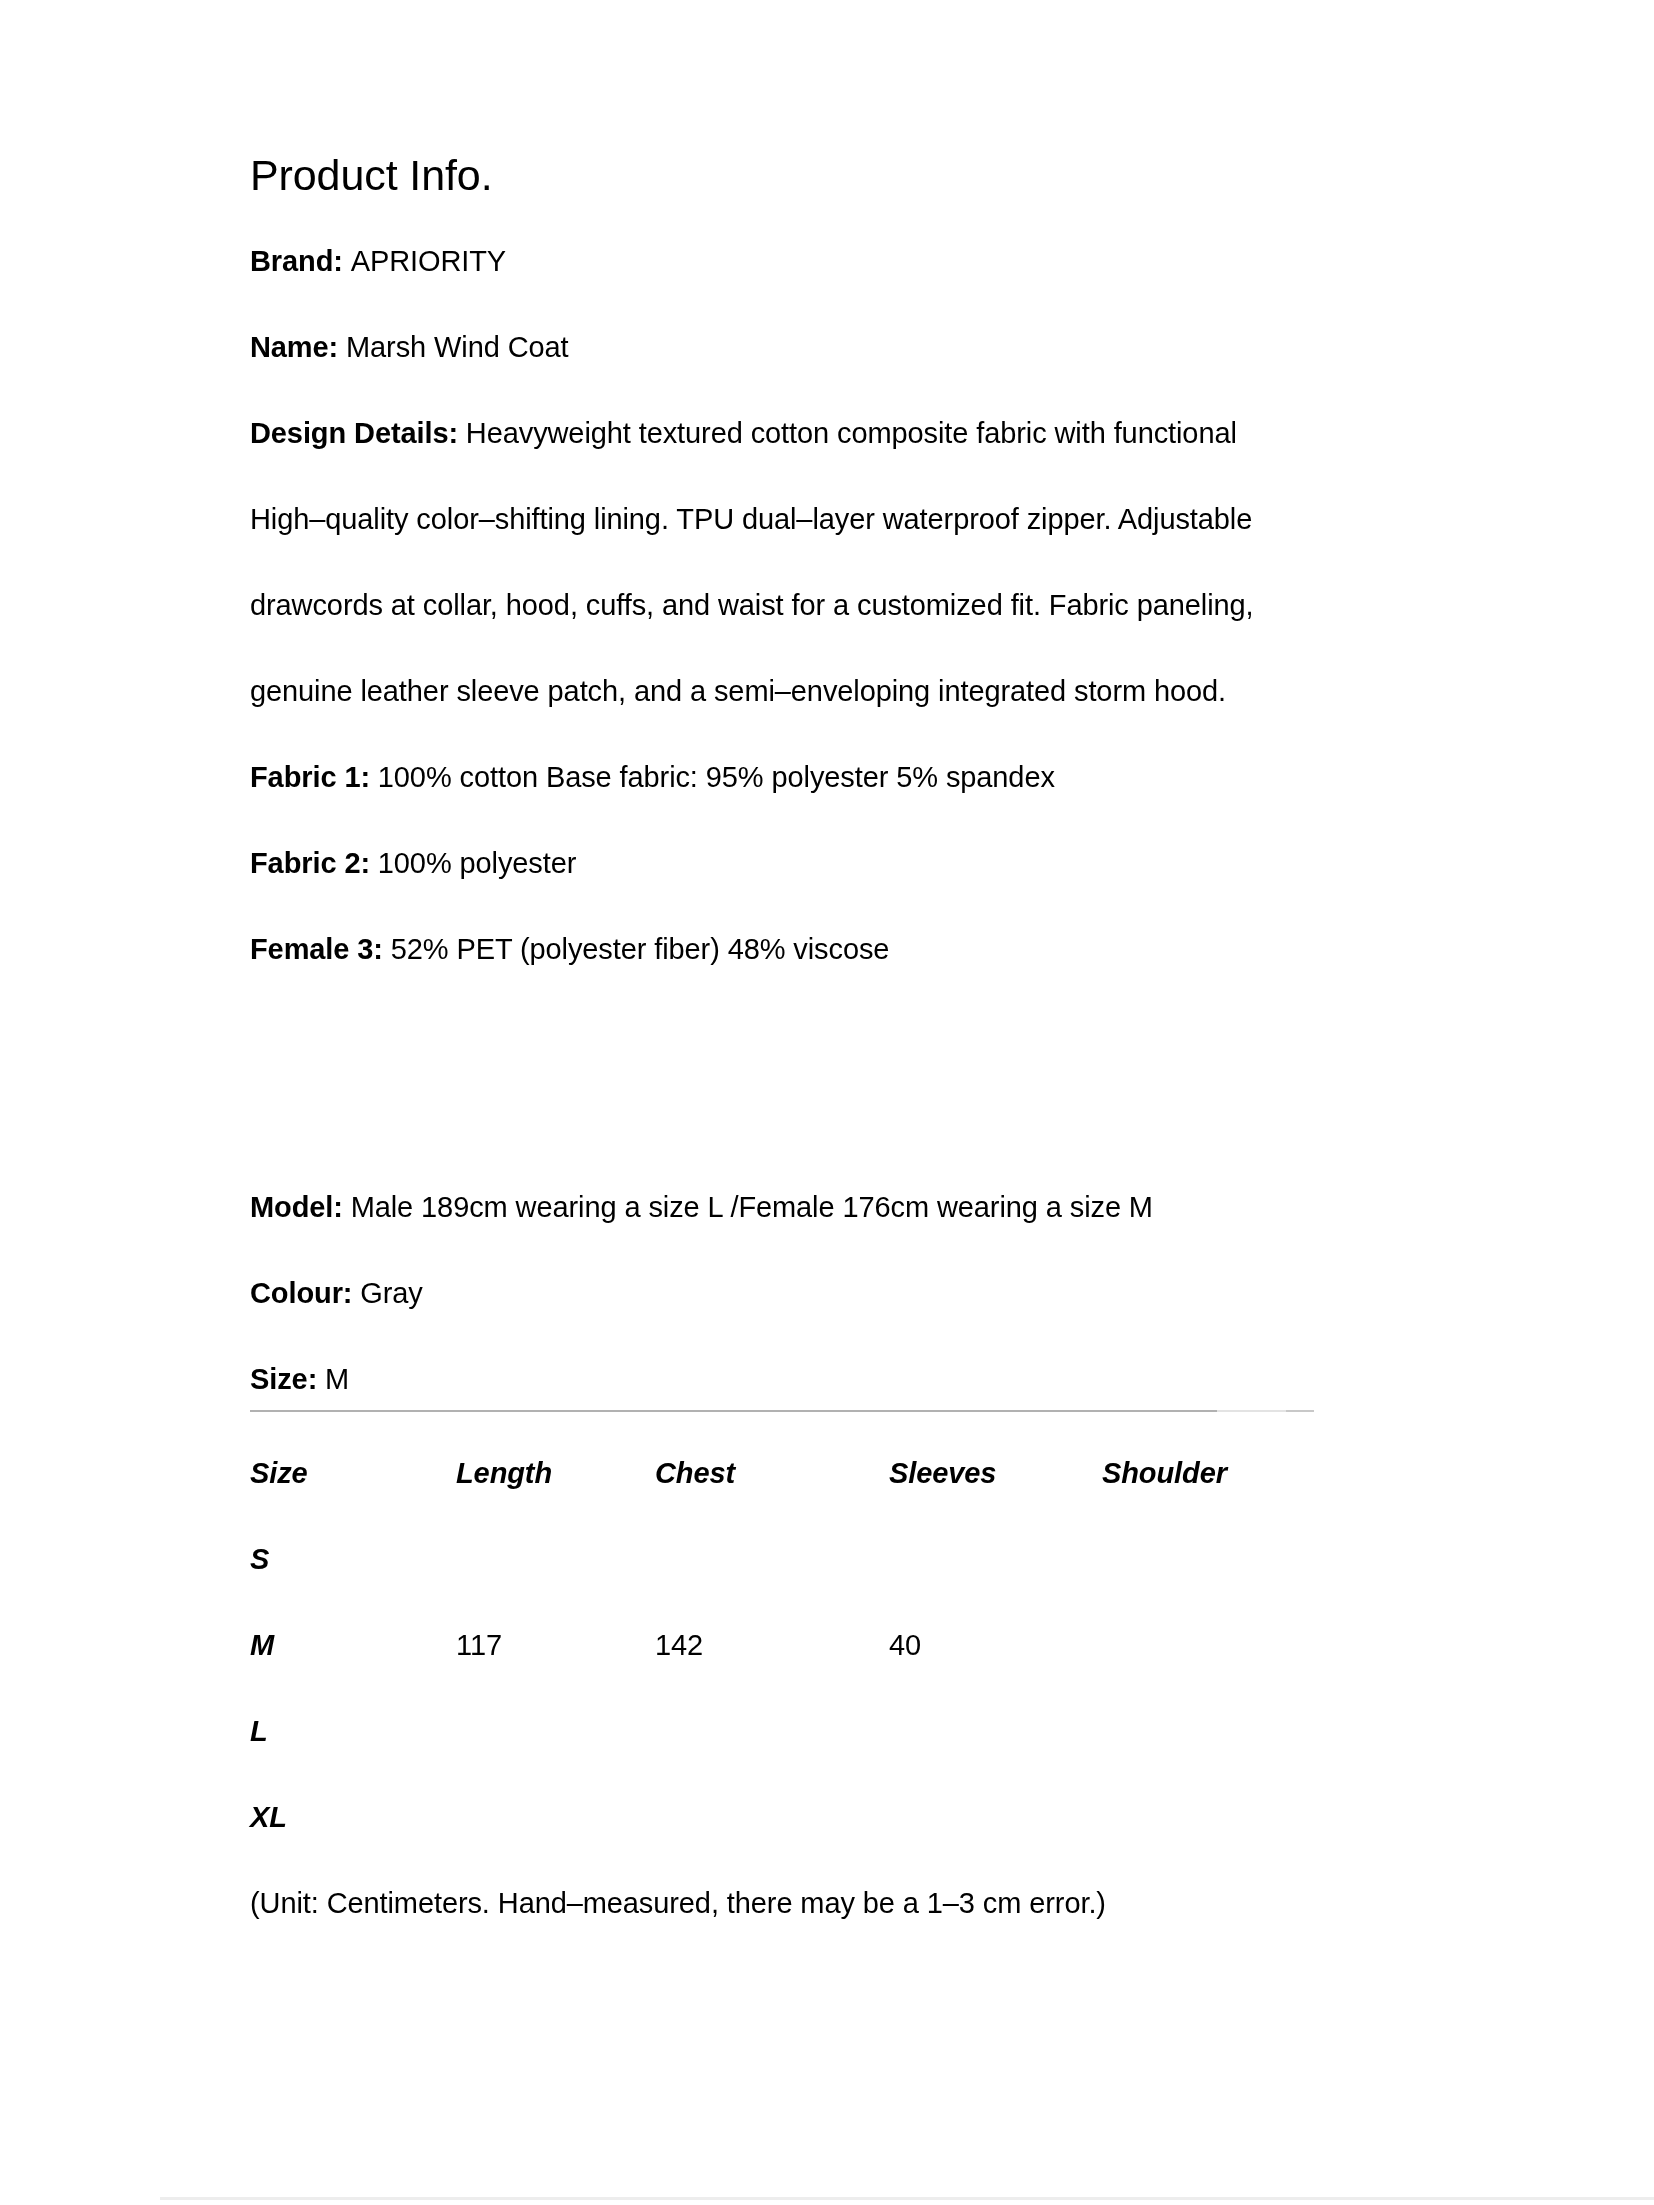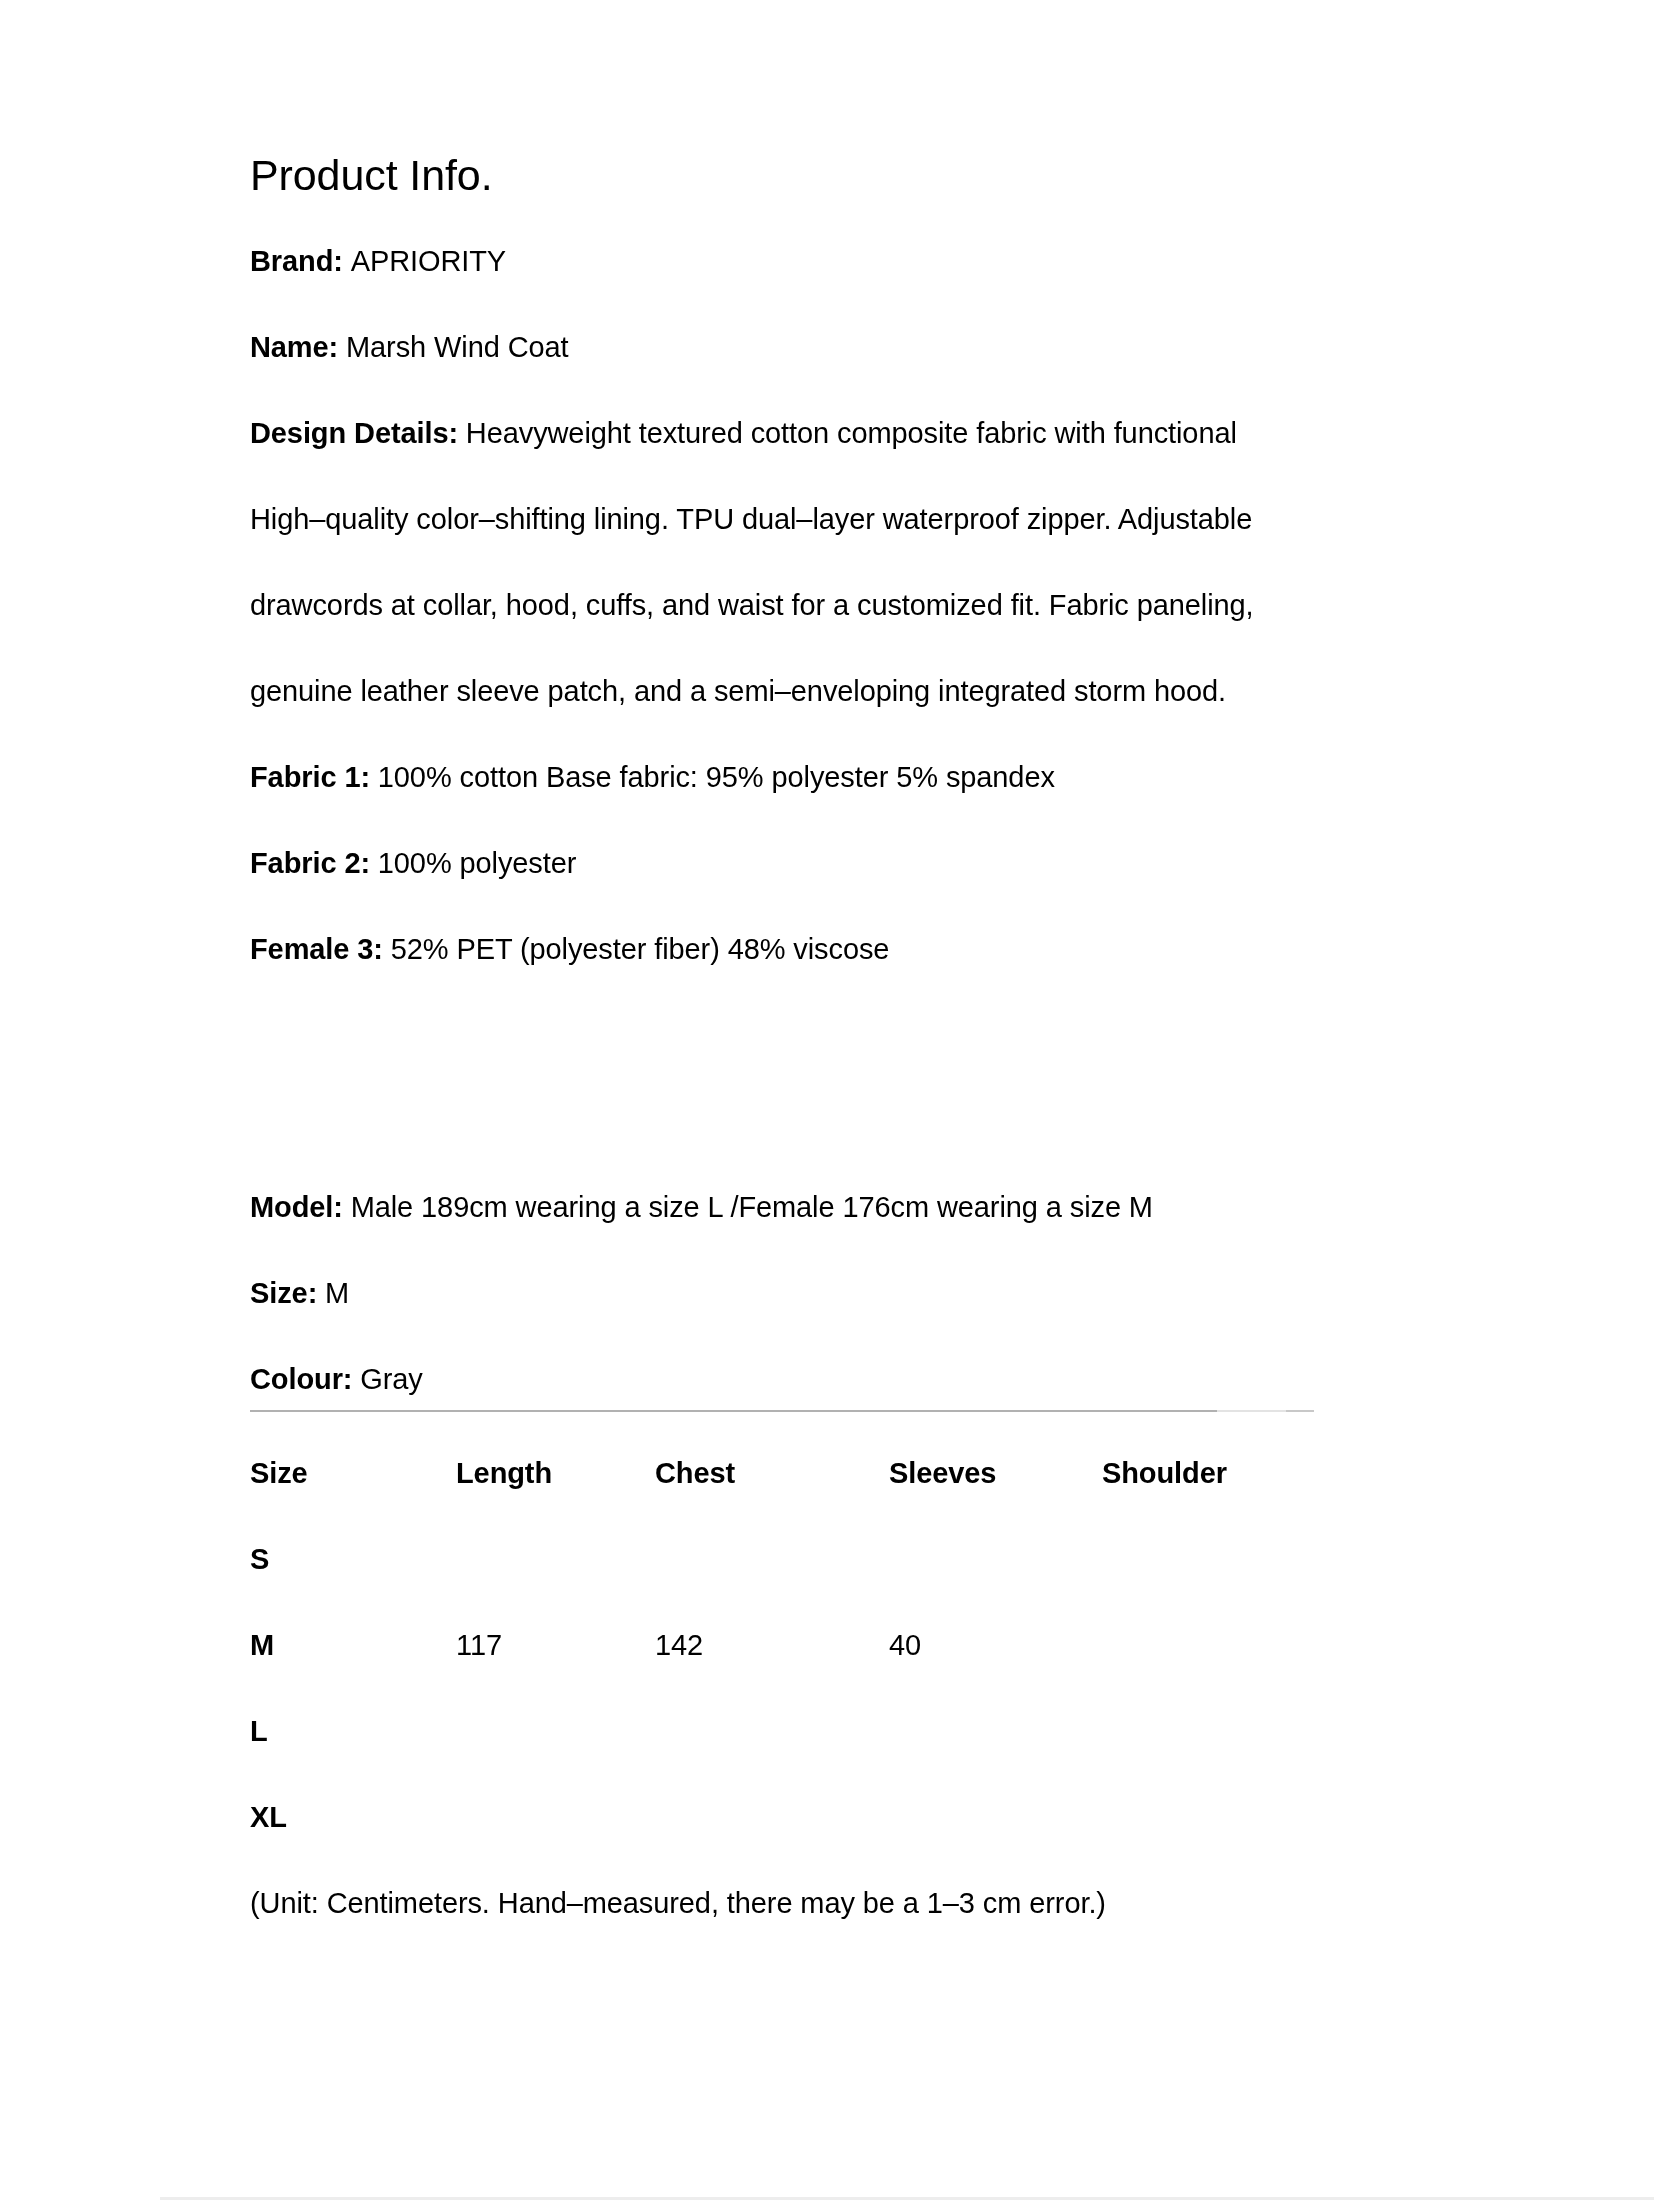--- a/index.html
+++ b/index.html
@@ -43,21 +43,21 @@
   .size-table{
     display:grid;
     grid-template-columns:206px 199px 234px 213px auto;
   }
   .cell{
     height:86px;line-height:86px;
     font-size:29px;letter-spacing:-0.1px;
     white-space:nowrap;
     overflow:visible;
   }
-  .cell.head, .cell.rowlabel{font-weight:700;}
+  .cell.head, .cell.rowlabel{font-weight:700;font-style:italic;}
 
   .note-line{
     height:86px;line-height:86px;
     font-size:29px;letter-spacing:-0.1px;
     white-space:nowrap;
   }
   .bottom-bar{
     position:absolute;
     left:160px;right:0;top:2197px;
     height:2.8px;
@@ -88,23 +88,23 @@
 
   <div class="line"><span class="lbl">Fabric 2:</span><span>100% polyester</span></div>
 
   <div class="line"><span class="lbl">Female 3:</span><span>52% PET (polyester fiber) 48% viscose</span></div>
 
   <div class="line"></div>
   <div class="line"></div>
 
   <div class="line"><span class="lbl">Model:</span><span>Male 189cm wearing a size L /Female 176cm wearing a size M</span></div>
 
+  <div class="line"><span class="lbl">Colour:</span><span>Gray</span></div>
+
   <div class="line"><span class="lbl">Size:</span><span>M</span></div>
-
-  <div class="line"><span class="lbl">Colour:</span><span>Gray</span></div>
 
   <div class="scrollbar">
     <div class="sb-thumb"></div>
     <div class="sb-track"></div>
     <div class="sb-end"></div>
   </div>
 
   <div class="size-table">
     <div class="cell head">Size</div>
     <div class="cell head">Length</div>

